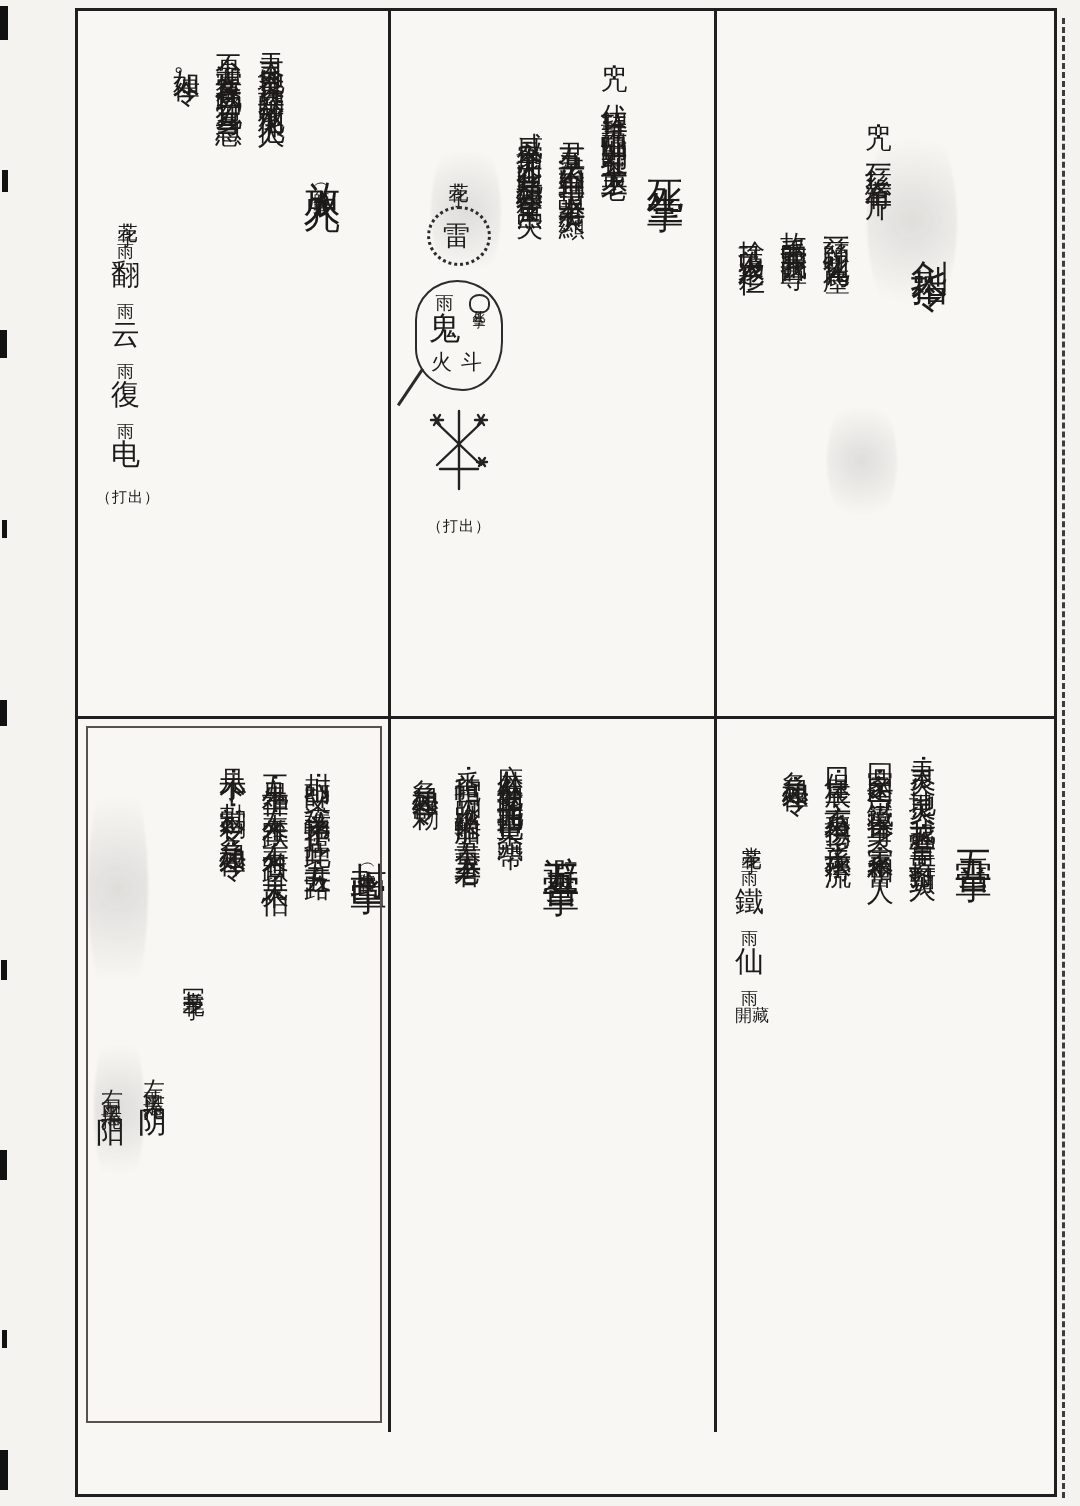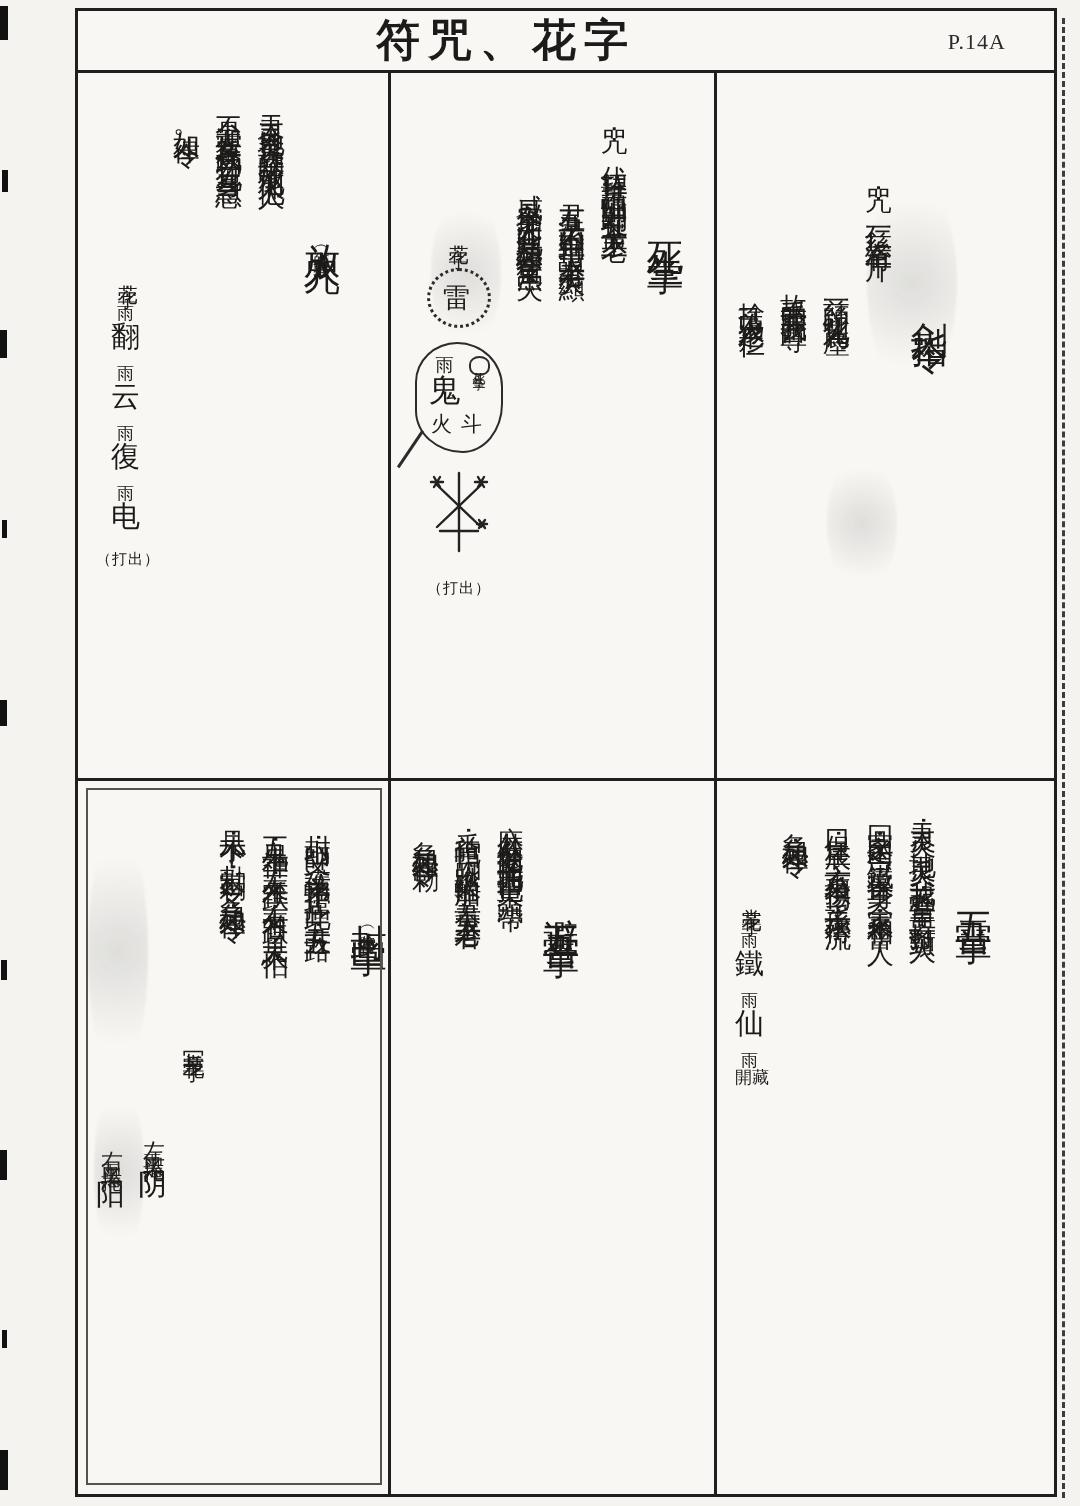--- a/index.html
+++ b/index.html
@@ -91,24 +91,20 @@
   <div class="dash-line" style="left:1062px;top:18px;height:1480px;"></div>
   <div class="stray-dash" style="left:1046px;top:250px;height:16px;"></div>
   <div class="stray-dash" style="left:1046px;top:430px;height:14px;"></div>
   <div class="stray-dash" style="left:1046px;top:650px;height:16px;"></div>
   <div class="stray-dash" style="left:1046px;top:900px;height:14px;"></div>
   <div class="stray-dash" style="left:1046px;top:1120px;height:16px;"></div>
   <div class="stray-dash" style="left:1046px;top:1320px;height:14px;"></div>
 
   <div class="sheet">
 
-    <div class="header">
-      <div class="ptitle">符咒、花字</div>
-      <div class="pnum">P.14A</div>
-    </div>
 
     <div class="grid">
 
       <div class="cell b-right b-bottom">
         <div class="vwrap">
           <div class="col title-col" style="margin-top:128px">
             <span>放人咒</span><span class="subtitle">（師公壇前放）</span>
           </div>
           <div class="col" style="margin-top:6px">天灵灵地灵灵且望師公放他人他人</div>
           <div class="col" style="margin-top:8px">不是迎賓客萬代功勞在兄身急急</div>

